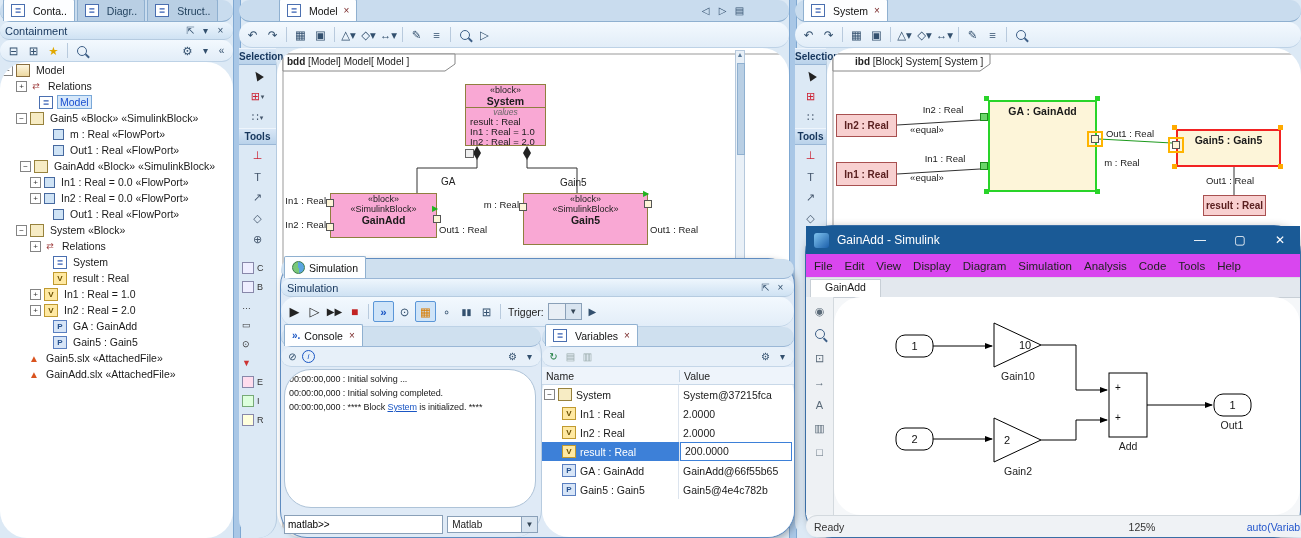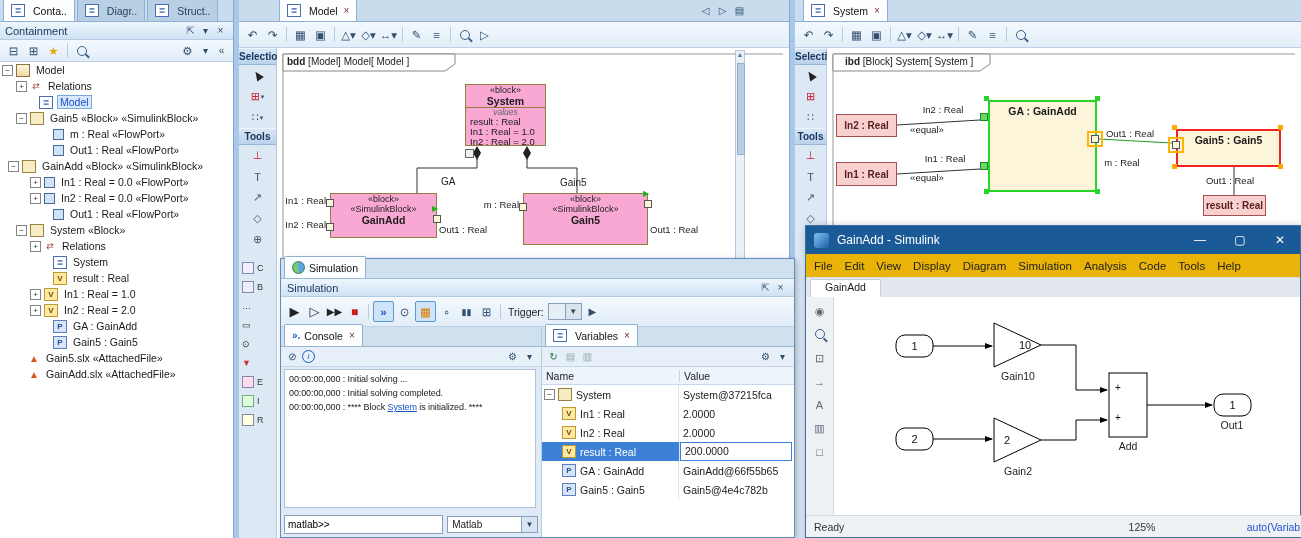--- a/index.html
+++ b/index.html
@@ -1,18 +1,18 @@
 <!DOCTYPE html>
 <html><head>
 <meta charset="utf-8">
 <style>
   html,body{margin:0;padding:0;background:#9aa7b4;}
   #app{position:relative;width:1301px;height:538px;overflow:hidden;background:#dce9f5;
        font-family:"Liberation Sans",sans-serif;font-size:11px;color:#1a1a1a;}
-  .abs{position:absolute;}
+  .abs{position:absolute;border-radius:27px;}
   
   .tabstrip{background:#c9dcee;border-bottom:1px solid #8fb0d0;display:flex;align-items:flex-end;}
   .tab{display:inline-flex;align-items:center;gap:4px;padding:2px 7px;height:17px;background:#b9cfe4;
        border:1px solid #8fb0d0;border-bottom:none;border-radius:2px 2px 0 0;margin-right:2px;font-size:10.5px;color:#24435f;}
   .tab.active{background:#fdfeff;color:#111;}
   .tab .x{color:#7a2a2a;font-size:10px;margin-left:2px;}
   .toolbar{background:linear-gradient(#f3f9fe,#e2edf8);border-bottom:1px solid #bdd2e6;display:flex;align-items:center;padding:0 4px;gap:1px;}
   .ti{display:inline-flex;align-items:center;justify-content:center;width:19px;height:19px;font-size:11.5px;color:#33506e;border-radius:2px;}
   .ti.small{width:15px;height:15px;font-size:10px;}
   .ti.pressed{background:#cfe4f8;border:1px solid #5a96d8;}
@@ -88,21 +88,21 @@
   .vth{display:flex;background:#eef4fb;border-bottom:1px solid #c8d8e8;height:17px;align-items:center;font-size:10.5px;color:#222;}
   .vrow{display:flex;height:19px;align-items:center;}
   .vname{display:flex;align-items:center;height:19px;box-sizing:border-box;border-right:1px solid #dce4ee;white-space:nowrap;overflow:hidden;}
   .vval{padding-left:4px;white-space:nowrap;overflow:hidden;}
   .selcell{background:#3d80d8;color:#fff;}
   
   .slk-win{background:#f5f7f9;border:1px solid #3a6ea5;box-shadow:2px 2px 8px rgba(0,0,0,.3);}
   .slk-title{background:#1a5a96;height:28px;display:flex;align-items:center;color:#fff;font-size:12px;padding-left:8px;}
   .slk-logo{width:15px;height:15px;border-radius:3px;background:linear-gradient(135deg,#7fc3ef,#1b5faa);margin-right:8px;}
   .slk-btn{width:40px;height:28px;display:inline-flex;align-items:center;justify-content:center;color:#fff;font-size:12px;}
-  .slk-menu{background:#eab308;border-bottom:1px solid #d8dde2;display:flex;align-items:center;gap:12px;padding:0 8px;height:23px;font-size:11.5px;color:#222;}
+  .slk-menu{background:#d946ef;border-bottom:1px solid #d8dde2;display:flex;align-items:center;gap:12px;padding:0 8px;height:23px;font-size:11.5px;color:#222;}
   .slk-tabs{background:#e3e8ee;border-bottom:1px solid #c8cfd6;display:flex;align-items:flex-end;height:19px;padding-left:4px;}
   .slk-tab{background:#fff;border:1px solid #c8cfd6;border-bottom:none;padding:1px 14px;font-size:10.5px;height:15px;}
   .slk-side{background:#eef1f4;border-right:1px solid #d3d9de;display:flex;flex-direction:column;align-items:center;padding-top:8px;gap:11px;color:#5a6a78;font-size:11px;}
   .slk-status{background:#eff2f5;border-top:1px solid #d3d9de;display:flex;align-items:center;font-size:10.5px;color:#333;padding:0 8px;}
   .slk-lbl{position:absolute;font-size:10.5px;color:#222;text-align:center;}
   .slk-num{position:absolute;font-size:11px;color:#111;text-align:center;}
 </style>
 </head>
 <body>
 
@@ -167,21 +167,21 @@
       <div class="trow" style="padding-left:41px;">
         <span class="exp none"></span>
         <span class="tic ic-prt"></span>
         <span class="tlabel">m : Real «FlowPort»</span>
       </div>
       <div class="trow" style="padding-left:41px;">
         <span class="exp none"></span>
         <span class="tic ic-prt"></span>
         <span class="tlabel">Out1 : Real «FlowPort»</span>
       </div>
-      <div class="trow" style="padding-left:8px;">
+      <div class="trow" style="padding-left:20px;">
         <span class="exp minus"></span>
         <span class="tic ic-blk"></span>
         <span class="tlabel">GainAdd «Block» «SimulinkBlock»</span>
       </div>
       <div class="trow" style="padding-left:30px;">
         <span class="exp plus"></span>
         <span class="tic ic-prt"></span>
         <span class="tlabel">In1 : Real = 0.0 «FlowPort»</span>
       </div>
       <div class="trow" style="padding-left:30px;">
@@ -434,21 +434,21 @@
     <div class="canvas abs" style="left:32px;top:48px;width:474px;height:490px;">
       <svg width="474" height="490" style="position:absolute;left:0;top:0;">
         <path d="M6,6 H468" stroke="#999" fill="none"></path>
         <path d="M6,6 V470" stroke="#999" fill="none"></path>
         <path d="M6,6 H163 V16 L153,23 H6 Z" fill="#fff" stroke="#888"></path>
         <line x1="70" y1="77" x2="153" y2="72" stroke="#333"></line>
         <line x1="70" y1="126" x2="153" y2="121" stroke="#333"></line>
         <line x1="272" y1="91" x2="345" y2="95" stroke="#1d9a1d"></line>
         <line x1="407" y1="119" x2="407" y2="147" stroke="#333"></line>
       </svg>
-      <div class="frame-label" style="left:18px;top:8px;"><b>ibd</b><span> [Block] System[ System ]</span></div>
+      <div class="frame-label" style="left:28px;top:8px;"><b>ibd</b><span> [Block] System[ System ]</span></div>
 
       <div class="pinkbox" style="left:9px;top:66px;width:61px;height:23px;">In2 : Real</div>
       <div class="pinkbox" style="left:9px;top:114px;width:61px;height:24px;">In1 : Real</div>
 
       <div class="ibd-part" style="left:161px;top:52px;width:109px;height:92px;border:2px solid #29d429;">GA : GainAdd</div>
       <div class="handle" style="left:157px;top:48px;background:#29d429;"></div>
       <div class="handle" style="left:268px;top:48px;background:#29d429;"></div>
       <div class="handle" style="left:157px;top:141px;background:#29d429;"></div>
       <div class="handle" style="left:268px;top:141px;background:#29d429;"></div>
       <div class="portsq" style="left:153px;top:65px;background:#6ad66a;border-color:#1d8a1d;"></div>

